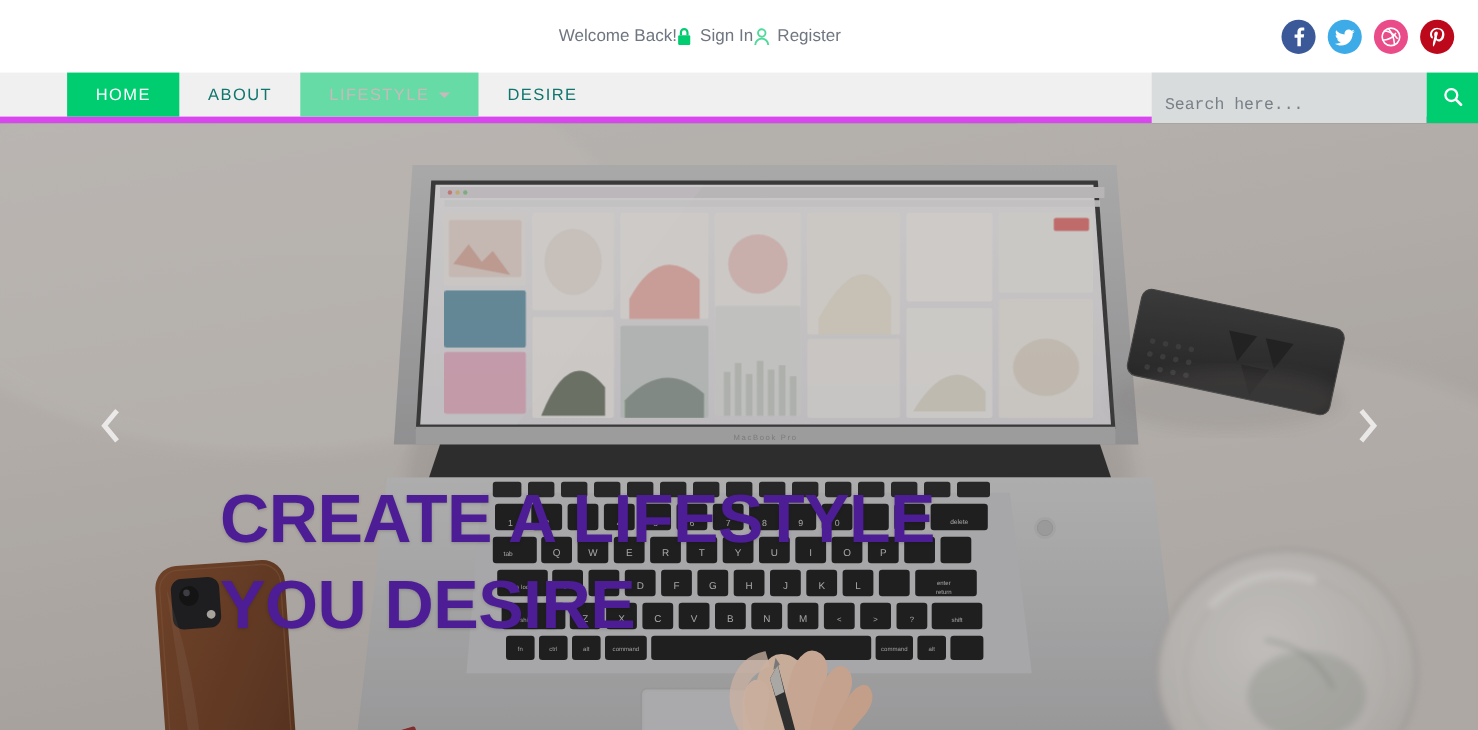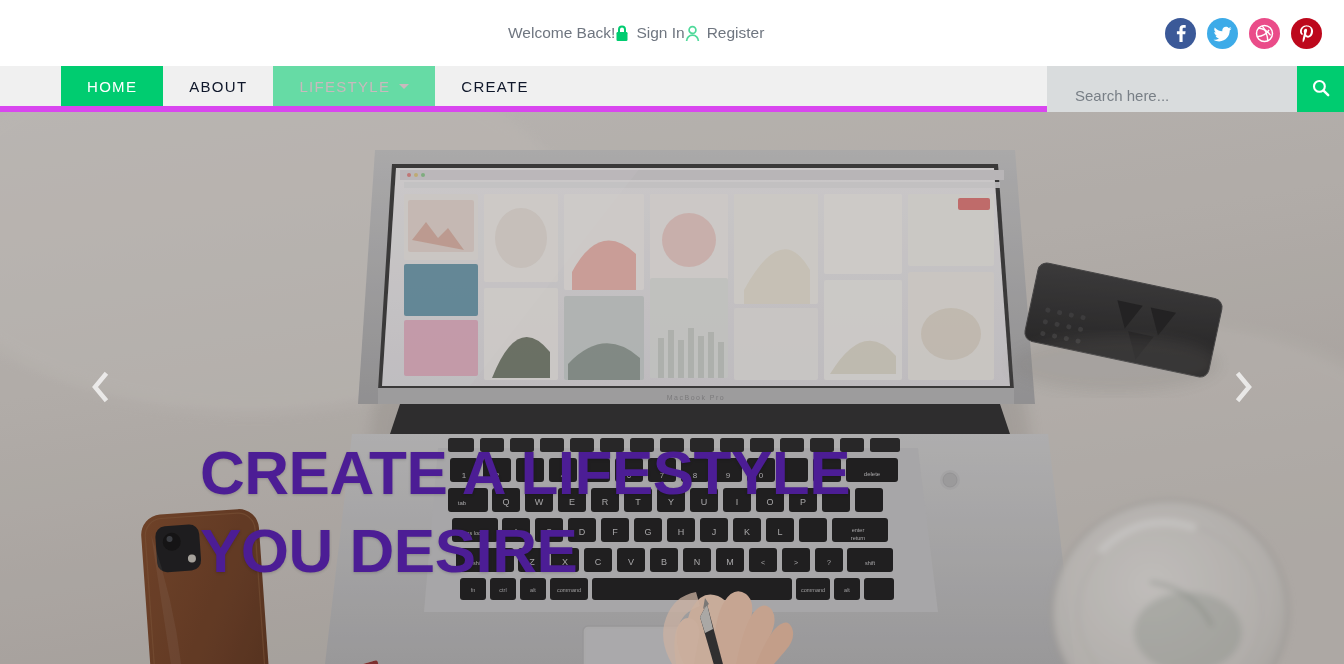--- a/index.html
+++ b/index.html
@@ -97,21 +97,21 @@
     align-items: stretch;
     margin-left: 61px;
   }
   .nav-item {
     display: flex;
     align-items: center;
     justify-content: center;
     padding: 0 26px;
     font-size: 15px;
     letter-spacing: 1.3px;
-    color: #0f172a;
+    color: #0f766e;
     text-decoration: none;
     cursor: pointer;
     white-space: nowrap;
     background: transparent;
     border: none;
     font-family: "Liberation Sans", sans-serif;
   }
   .nav-item.active {
     background: #00cc70;
     color: #ffffff;
@@ -136,24 +136,24 @@
     height: 46px;
     display: flex;
     align-items: stretch;
   }
   .search-input {
     width: 250px;
     height: 58px;
     background: #d9dcdd;
     border: none;
     outline: none;
-    padding: 0 28px;
+    padding: 0 12px;
     font-size: 15px;
     color: #5a6068;
-    font-family: Liberation Sans, sans-serif;
+    font-family: Liberation Mono, monospace;
   }
   .search-input::placeholder { color: #787f86; }
   .search-btn {
     width: 47px;
     height: 46px;
     background: #00cc70;
     border: none;
     cursor: pointer;
     display: flex;
     align-items: center;
@@ -282,21 +282,21 @@
     <a class="nav-item">
       <span>ABOUT</span>
     </a>
 
     <a class="nav-item hovered">
       <span>LIFESTYLE</span>
       <span class="caret"></span>
     </a>
 
     <a class="nav-item">
-      <span>CREATE</span>
+      <span>DESIRE</span>
     </a>
   </div>
 
   <div class="search-area">
     <input class="search-input" type="text" placeholder="Search here..." style="">
     <button class="search-btn">
       <span>
         <svg width="20" height="20" viewBox="0 0 20 20">
           <circle cx="8.4" cy="8.4" r="5.4" fill="none" stroke="#ffffff" stroke-width="2.1"></circle>
           <line x1="12.6" y1="12.6" x2="17.2" y2="17.2" stroke="#ffffff" stroke-width="2.4" stroke-linecap="round"></line>

